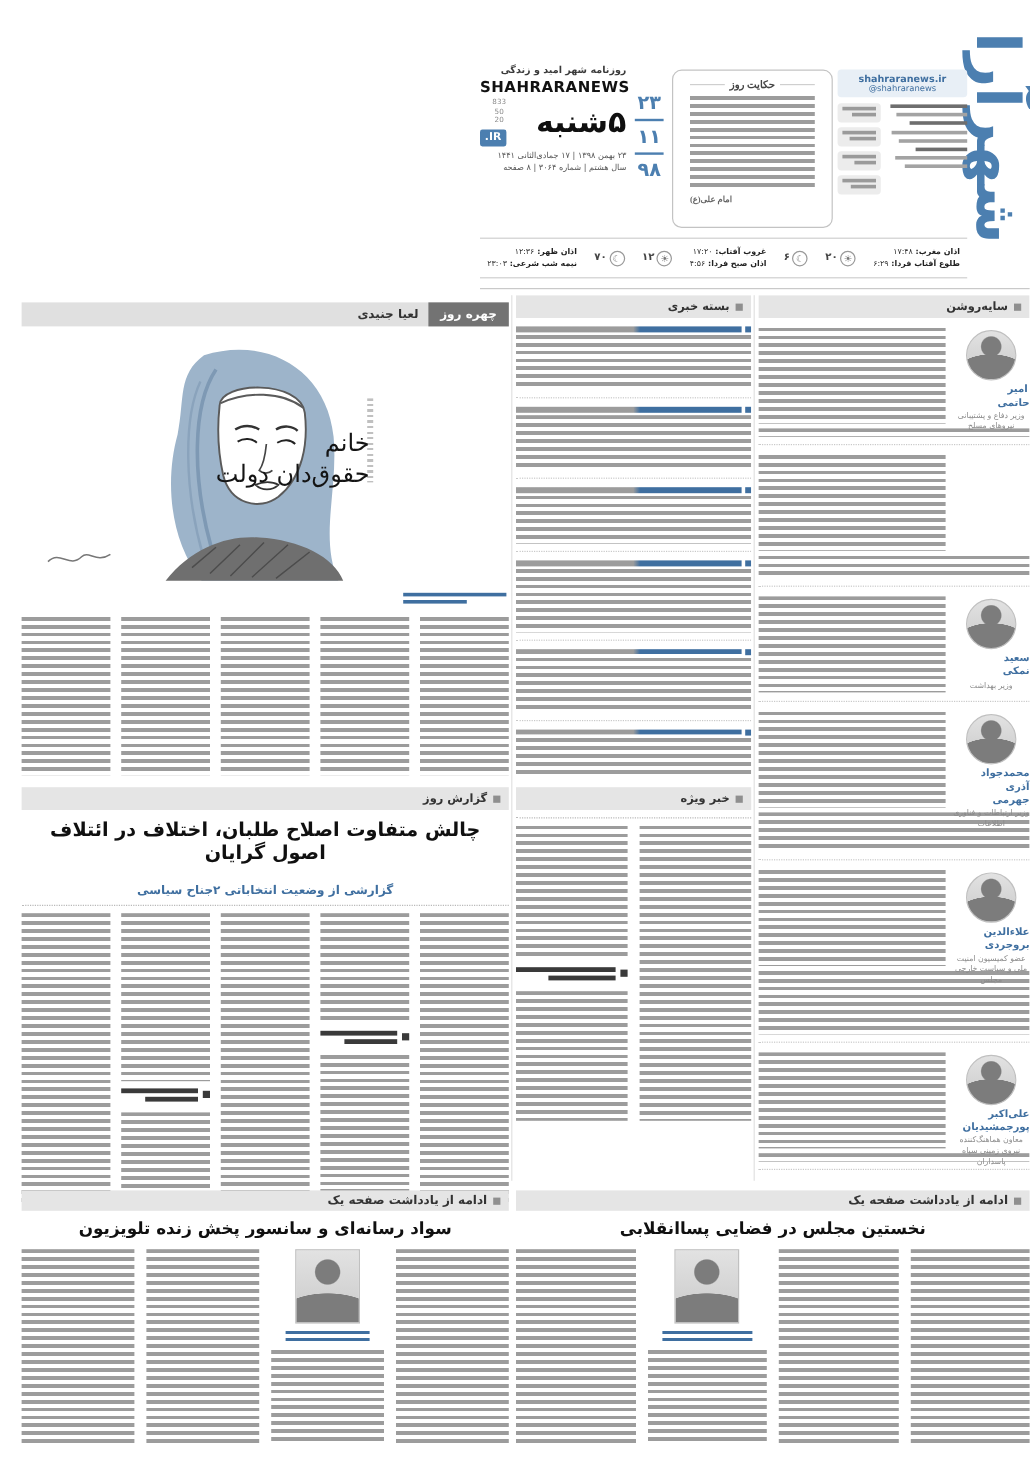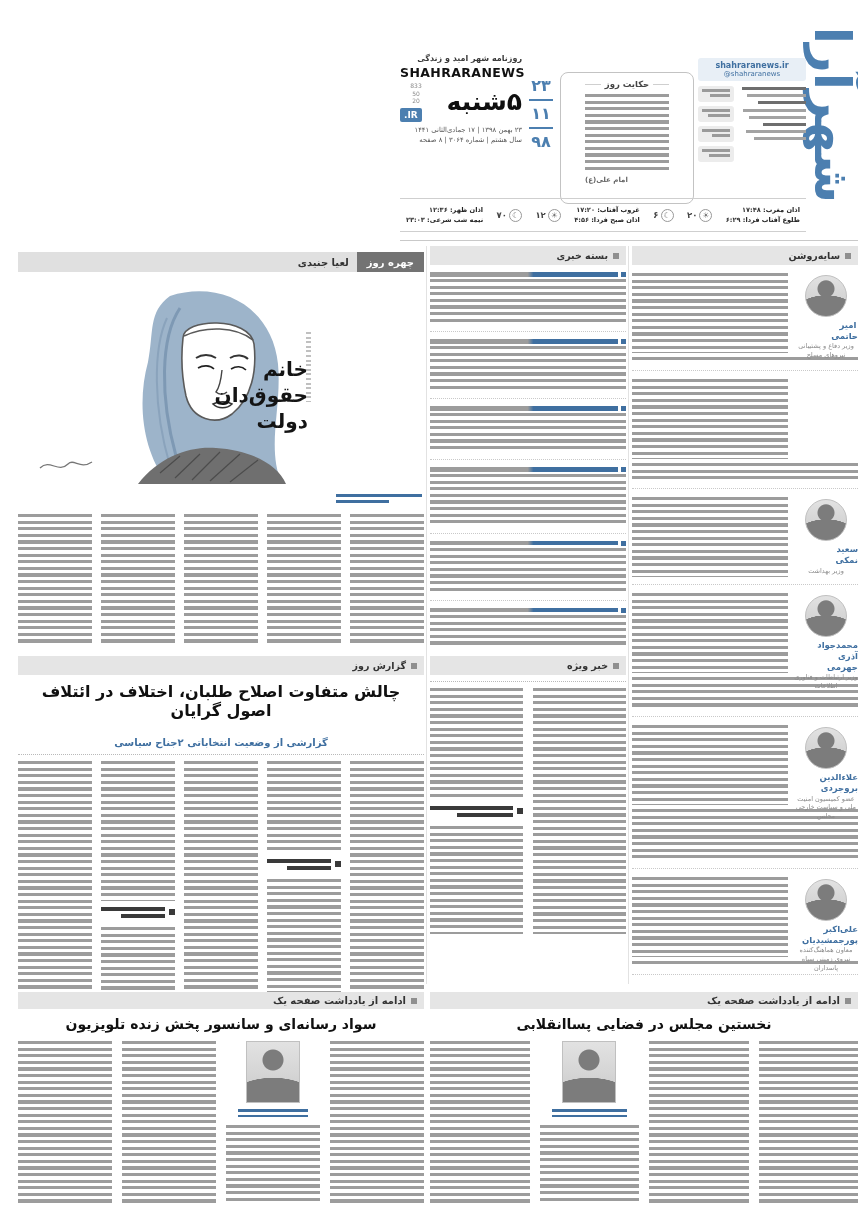--- a/index.html
+++ b/index.html
@@ -23,21 +23,21 @@
   .site-1 { font-size:8px; font-weight:bold; color:#3f6fa0; direction:ltr;text-align:center; }
   .site-2 { font-size:7px; color:#3f6fa0; direction:ltr; }
   .info-cols { display:flex; gap:5px; }
   .info-rows { flex:1; padding-top:1px; }
   .ftl { height:3px; background:#a3a3a3; margin-bottom:4.2px; }
   .ftl.d { background:#6e6e6e; }
   .info-pills { width:36px; }
   .pill { height:16px; background:#ececec; border-radius:3px; margin-bottom:4px; padding:3px 4px; }
   .pline { display:block; height:2.6px; background:#9a9a9a; margin-bottom:2.4px; }
 
-  #quotebox { position:absolute; top:72px; right:164px; width:134px; height:132px; border:1px solid #c3c3c3; border-radius:8px; padding:6px 24px; }
+  #quotebox { position:absolute; top:58px; right:164px; width:134px; height:132px; border:1px solid #c3c3c3; border-radius:8px; padding:6px 14px;font-family:Liberation Serif, serif; }
   .qb-title { display:flex; align-items:center; gap:4px; font-size:8.5px; font-weight:bold; color:#444; }
   .qb-title .rule { flex:1; height:1px; background:#cfcfcf; }
   .qb-text { height:78px; margin-top:5px; }
   .qb-attr { margin-top:4px; font-size:7px; font-weight:bold; color:#666; text-align:left; }
 
   #datestack { position:absolute; top:74px; right:302px; width:30px; text-align:center; }
   .ds-num { font-size:16px; font-weight:900; color:#4c7fb0; line-height:1.5; }
   .ds-rule { height:2px; background:#4c7fb0; margin:1px 3px; }
 
   #masthead { position:absolute; top:54px; right:336px; width:122px; text-align:right; }
@@ -45,21 +45,21 @@
   .mh-latin { direction:ltr; text-align:right; font-size:12.5px; font-weight:800; color:#111; letter-spacing:0.4px; }
   .mh-row { display:flex; align-items:center; justify-content:space-between; margin:2px 0 1px; }
   .mh-weekday { font-size:25px; font-weight:900; color:#0f0f0f; line-height:1; }
   .ir-group { display:flex; align-items:flex-start; gap:3px;flex-direction:column; }
   .ir-box { background:#4c7fb0; color:#fff; font-size:9px; font-weight:bold; padding:2px 4px; border-radius:2px; direction:ltr; }
   .ir-nums { font-size:6px; color:#8a8a8a; direction:ltr; text-align:center; line-height:1.25; }
   .ir-nums span { display:block; }
   .mh-dates { font-size:6.8px; color:#555; line-height:1.55; margin-top:3px; }
 
   #prayerbar { position:absolute; top:198px; right:52px; width:406px; height:34px; border-top:1px solid #cfcfcf; border-bottom:1px solid #cfcfcf; display:flex; align-items:center; justify-content:space-between; padding:0 6px; }
-  .pt-pair { display:flex; flex-direction:column; gap:2.5px;font-weight:bold; }
+  .pt-pair { display:flex; flex-direction:column; gap:2.5px; }
   .pt { font-size:6.6px; color:#333; white-space:nowrap; }
   .pt b { color:#222; }
   .wx { display:flex; align-items:center; gap:2px; }
   .wx-ic { width:13px; height:13px; border:1px solid #999; border-radius:50%; font-size:8px; color:#777; display:flex; align-items:center; justify-content:center; }
   .wx-t { font-size:8.5px; font-weight:bold; color:#444; }
 
   #hdr-rule { position:absolute; top:240px; right:0; width:458px; height:1px; background:#c9c9c9; }
   .vrule { position:absolute; top:246px; height:738px; width:1px; background:#e2e2e2; }
 
   
@@ -82,21 +82,21 @@
   .np-lead::before { content:""; position:absolute; right:-8px; top:0; width:5px; height:5px; background:#3f6fa0; }
 
   
   #face { position:absolute; top:252px; right:434px; width:406px; height:396px; }
   .face-bar { height:20px; background:#e0e0e0; display:flex; align-items:center; }
   .face-chip { background:#737373; color:#fff; font-size:10px; font-weight:bold; padding:0 10px; height:100%; display:flex; align-items:center; }
   .face-person { font-size:10px; font-weight:bold; color:#333; margin-right:8px; }
   .face-illo { position:absolute; left:2px; top:26px; width:284px; height:212px; }
   .art-credit { position:absolute; left:288px; top:80px; width:5px; height:70px; background:repeating-linear-gradient(to bottom,#c0c0c0 0 2px,transparent 2px 4.6px); }
   .face-title { position:absolute; left:150px; top:104px; width:140px; text-align:right; z-index:2; }
-  .face-title div { font-size:20px; font-weight:700; color:#141414; line-height:1.3; }
+  .face-title div { font-size:20px; font-weight:400; color:#141414; line-height:1.3; }
   .face-byline { position:absolute; right:2px; top:242px; width:86px; }
   .bbl { height:3.2px; background:#3f6fa0; margin-bottom:2.6px; }
   .bbl.short { width:62%; margin-right:38%; }
   .face-cols { position:absolute; top:262px; right:0; left:0; height:132px; display:flex; gap:9px; }
   .col { flex:1; }
   .stack { display:flex; flex-direction:column; gap:3px; }
   .stack .grow { flex:1; }
   .subhd { position:relative; padding:3px 10px 3px 0; }
   .subhd::before { content:""; position:absolute; right:0; top:5px; width:6px; height:6px; background:#3a3a3a; }
   .subhd .shl { height:4.4px; background:#3a3a3a; margin-bottom:2.4px; }

